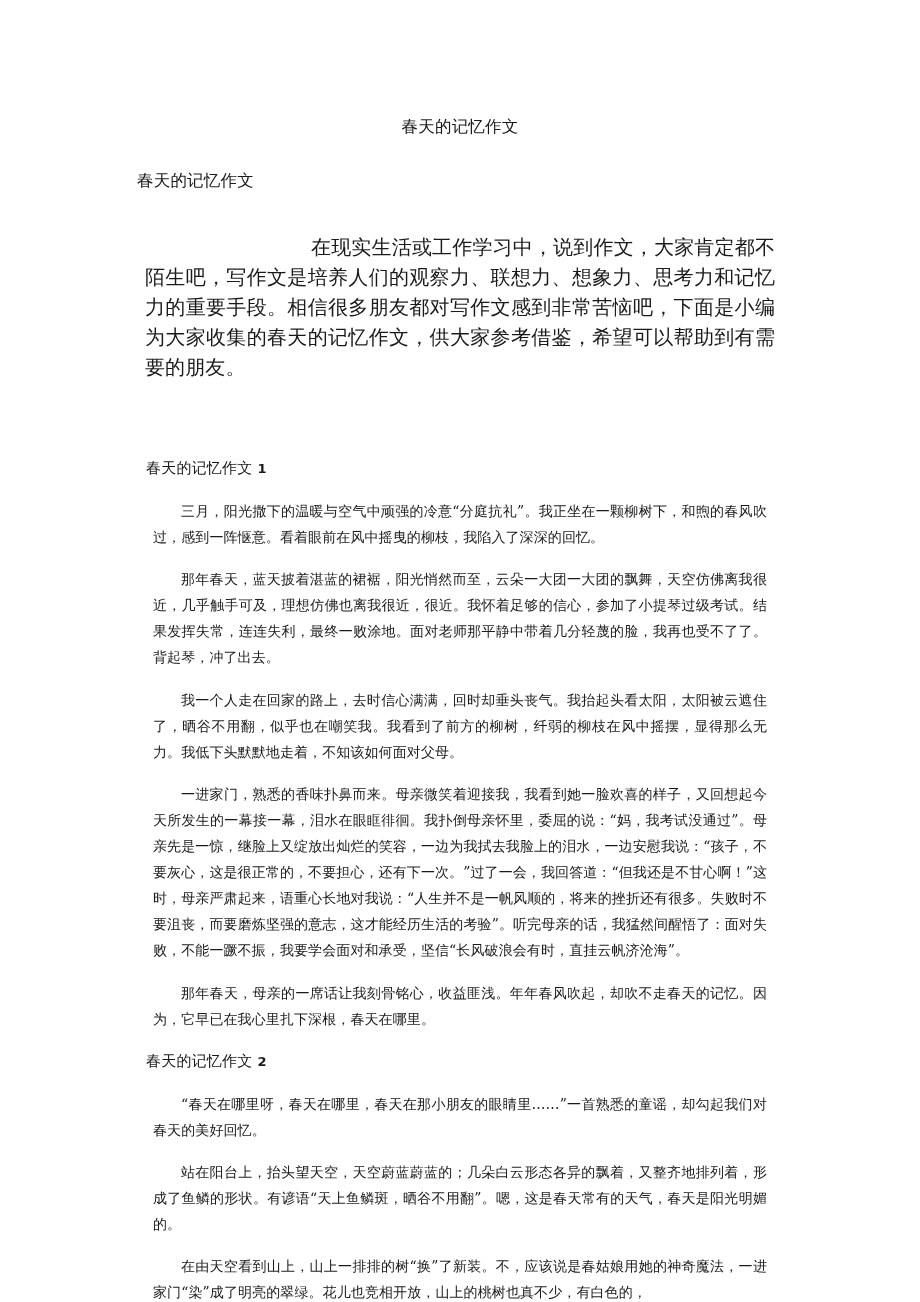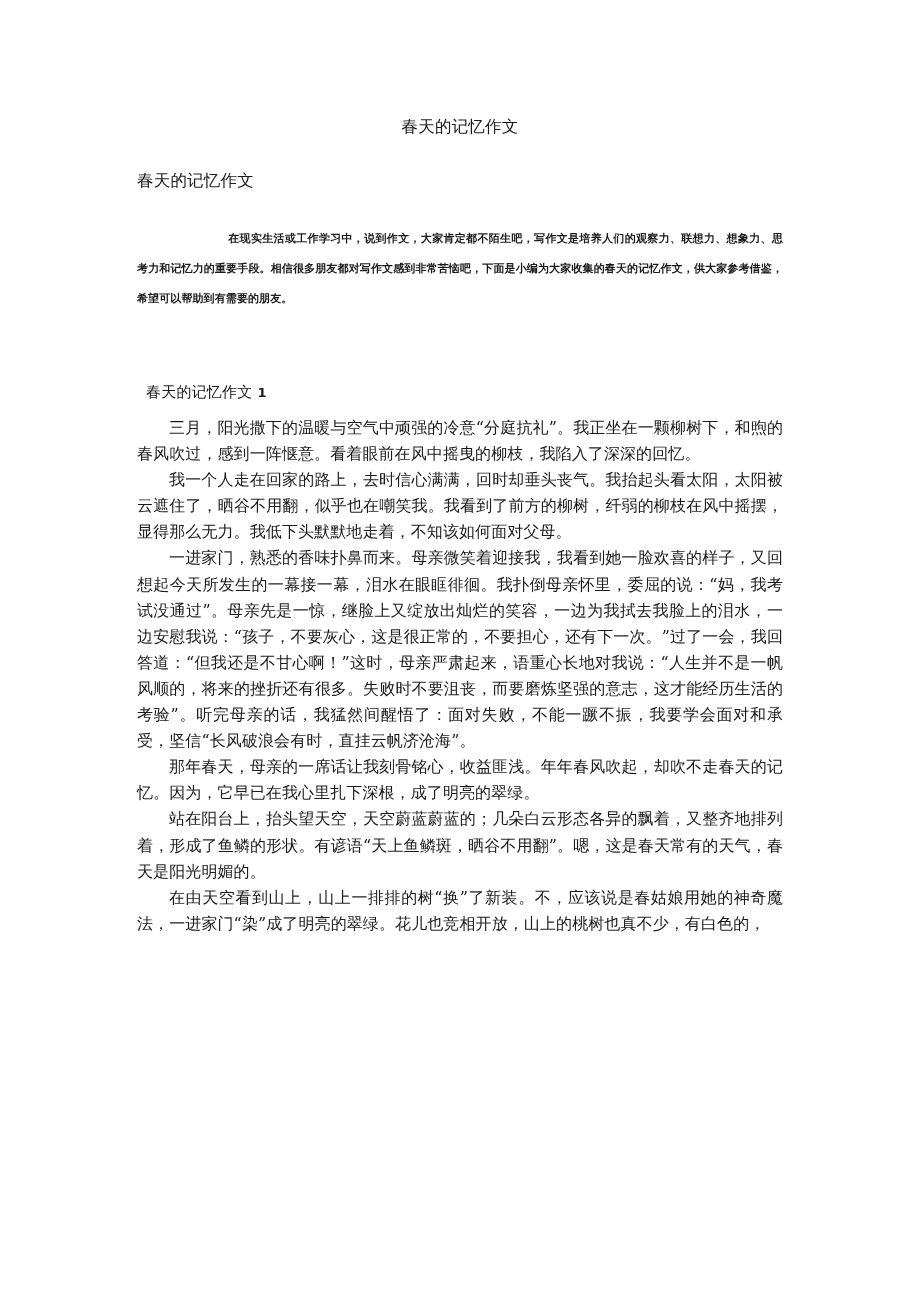--- a/index.html
+++ b/index.html
@@ -37,49 +37,48 @@
     letter-spacing: 0.2px;
   }
   .subtitle {
     font-size: 16.5px;
     line-height: 26px;
     margin: 0;
     padding-top: 28px;
     letter-spacing: 0.2px;
   }
   .intro {
-    font-size: 11px;
+    font-size: 20px;
     line-height: 30px;
-    margin: 0;
+    margin: 8px;
     padding-top: 30px;
     text-indent: 8.3em;
     text-align: justify;
     text-justify: inter-ideograph;
     letter-spacing: 0.1px;
-    font-weight: bold;
   }
   .section-gap {
     height: 56px;
   }
   .section-head {
     font-size: 15px;
     line-height: 26px;
     margin: 9px;
     letter-spacing: 0.2px;
     font-weight: normal;
   }
   .section-head .num {
     font-family: "DejaVu Sans", "Liberation Sans", sans-serif;
     font-weight: bold;
     font-size: 13px;
   }
   .para {
-    font-size: 16px;
+    font-size: 14px;
     line-height: 26.1px;
-    margin: 0;
+    margin: 16px;
     text-indent: 2em;
     text-align: justify;
     text-justify: inter-ideograph;
     letter-spacing: 0.1px;
     word-break: break-all;
   }
 </style>
 </head>
 <body>
 
@@ -90,24 +89,27 @@
 
     <div class="subtitle">春天的记忆作文</div>
 
     <div class="intro">在现实生活或工作学习中，说到作文，大家肯定都不陌生吧，写作文是培养人们的观察力、联想力、想象力、思考力和记忆力的重要手段。相信很多朋友都对写作文感到非常苦恼吧，下面是小编为大家收集的春天的记忆作文，供大家参考借鉴，希望可以帮助到有需要的朋友。</div>
 
     <div class="section-gap"></div>
 
     <div>
       <div class="section-head"><span>春天的记忆作文</span> <span class="num">1</span></div>
       <div class="para">三月，阳光撒下的温暖与空气中顽强的冷意“分庭抗礼”。我正坐在一颗柳树下，和煦的春风吹过，感到一阵惬意。看着眼前在风中摇曳的柳枝，我陷入了深深的回忆。</div>
+      <div class="para">那年春天，蓝天披着湛蓝的裙裾，阳光悄然而至，云朵一大团一大团的飘舞，天空仿佛离我很近，几乎触手可及，理想仿佛也离我很近，很近。我怀着足够的信心，参加了小提琴过级考试。结果发挥失常，连连失利，最终一败涂地。面对老师那平静中带着几分轻蔑的脸，我再也受不了了。背起琴，冲了出去。</div>
       <div class="para">我一个人走在回家的路上，去时信心满满，回时却垂头丧气。我抬起头看太阳，太阳被云遮住了，晒谷不用翻，似乎也在嘲笑我。我看到了前方的柳树，纤弱的柳枝在风中摇摆，显得那么无力。我低下头默默地走着，不知该如何面对父母。</div>
       <div class="para">一进家门，熟悉的香味扑鼻而来。母亲微笑着迎接我，我看到她一脸欢喜的样子，又回想起今天所发生的一幕接一幕，泪水在眼眶徘徊。我扑倒母亲怀里，委屈的说：“妈，我考试没通过”。母亲先是一惊，继脸上又绽放出灿烂的笑容，一边为我拭去我脸上的泪水，一边安慰我说：“孩子，不要灰心，这是很正常的，不要担心，还有下一次。”过了一会，我回答道：“但我还是不甘心啊！”这时，母亲严肃起来，语重心长地对我说：“人生并不是一帆风顺的，将来的挫折还有很多。失败时不要沮丧，而要磨炼坚强的意志，这才能经历生活的考验”。听完母亲的话，我猛然间醒悟了：面对失败，不能一蹶不振，我要学会面对和承受，坚信“长风破浪会有时，直挂云帆济沧海”。</div>
-      <div class="para">那年春天，母亲的一席话让我刻骨铭心，收益匪浅。年年春风吹起，却吹不走春天的记忆。因为，它早已在我心里扎下深根，成了明亮的翠绿。</div>
+      <div class="para">那年春天，母亲的一席话让我刻骨铭心，收益匪浅。年年春风吹起，却吹不走春天的记忆。因为，它早已在我心里扎下深根，春天在哪里。</div>
     </div>
 
     <div>
+      <div class="section-head"><span>春天的记忆作文</span> <span class="num">2</span></div>
+      <div class="para">“春天在哪里呀，春天在哪里，春天在那小朋友的眼睛里……”一首熟悉的童谣，却勾起我们对春天的美好回忆。</div>
       <div class="para">站在阳台上，抬头望天空，天空蔚蓝蔚蓝的；几朵白云形态各异的飘着，又整齐地排列着，形成了鱼鳞的形状。有谚语“天上鱼鳞斑，晒谷不用翻”。嗯，这是春天常有的天气，春天是阳光明媚的。</div>
       <div class="para">在由天空看到山上，山上一排排的树“换”了新装。不，应该说是春姑娘用她的神奇魔法，一进家门“染”成了明亮的翠绿。花儿也竞相开放，山上的桃树也真不少，有白色的，</div>
     </div>
 
   </div>
 </div>
 
 </body></html>

